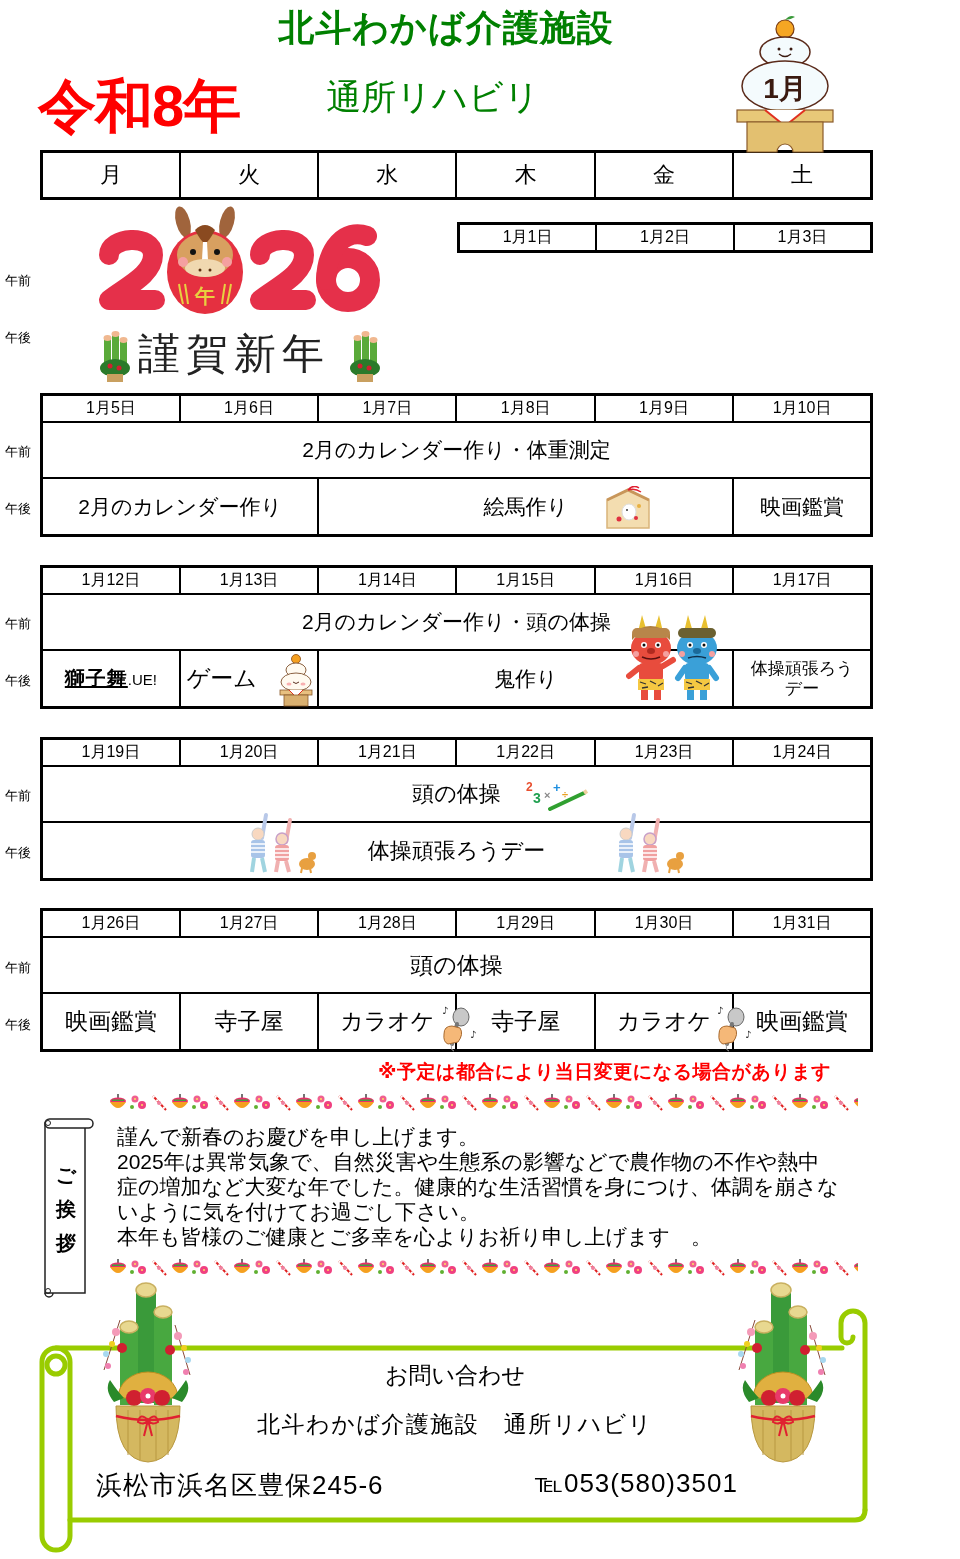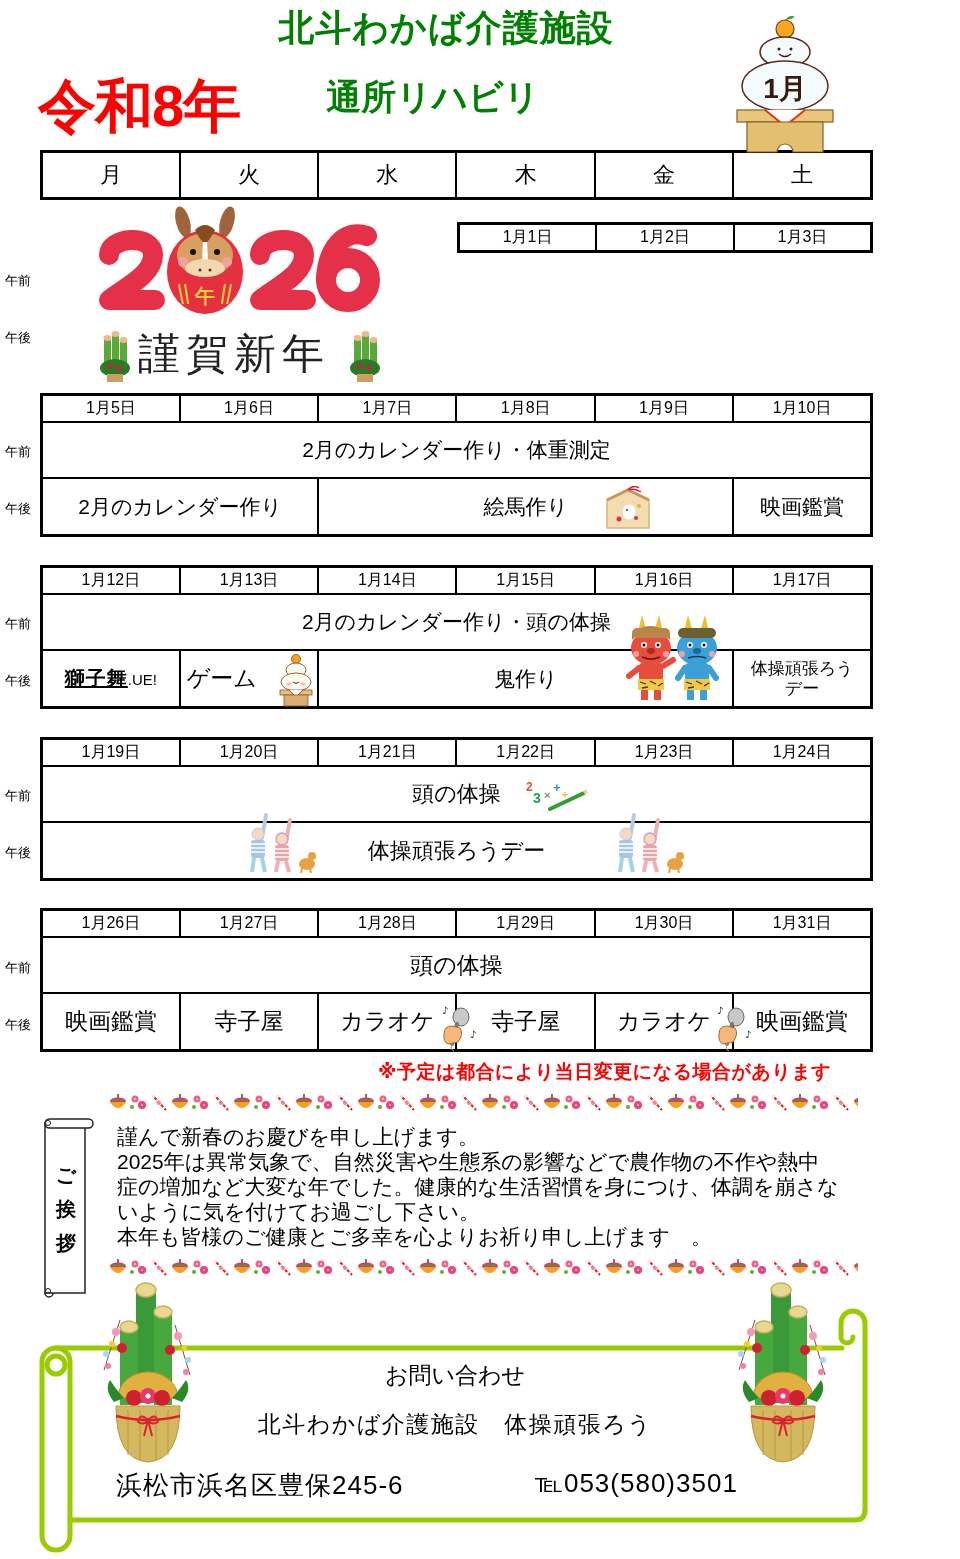--- a/index.html
+++ b/index.html
@@ -8,21 +8,21 @@
     background:#ffffff; color:#000;
     font-family:"Liberation Sans", "DejaVu Sans", sans-serif;
   }
   .abs { position:absolute; }
   .title {
     left:236px; top:4px; width:420px; text-align:center;
     font-size:36px; font-weight:bold; color:#008000; letter-spacing:1px; white-space:nowrap;
   }
   .service {
     left:283px; top:74px; width:300px; text-align:center;
-    font-size:35px; font-weight:bold; color:#008000; white-space:nowrap;
+    font-size:35px; font-weight:normal; color:#008000; white-space:nowrap;
   }
   .era {
     left:38px; top:68px; font-size:58px; font-weight:bold; color:#ff0000; white-space:nowrap; letter-spacing:-1px;
   }
   table.grid {
     position:absolute; border-collapse:collapse; table-layout:fixed;
     border:3px solid #000; background:#fff;
   }
   table.grid td {
     border:2px solid #000; text-align:center; vertical-align:middle;
@@ -50,21 +50,21 @@
   }
   .greet {
     left:117px; top:1124px; font-size:21px; line-height:25px; white-space:nowrap;
   }
   .greet div { height:25px; }
   .greet-title {
     left:50px; top:1158px; width:32px; text-align:center; font-size:20px; font-weight:bold; line-height:34px;
   }
   .contact-h { left:255px; top:1360px; width:400px; text-align:center; font-size:23px; white-space:nowrap; }
   .contact-n { left:205px; top:1409px; width:500px; text-align:center; font-size:23px; letter-spacing:1.5px; white-space:nowrap; }
-  .contact-a { left:116px; top:1468px; font-size:26px; letter-spacing:1px; white-space:nowrap;text-align:center; }
+  .contact-a { left:96px; top:1468px; font-size:26px; letter-spacing:1px; white-space:nowrap;text-align:center; }
   .contact-t { left:535px; top:1468px; font-size:26px; letter-spacing:1px; white-space:nowrap; }
   .kinga {
     left:138px; top:326px; font-size:42px; font-weight:normal; letter-spacing:6px; white-space:nowrap;
     font-family:"DejaVu Serif", serif; color:#222;
   }
   svg { display:block; }
 </style>
 </head>
 <body>
 
@@ -515,15 +515,15 @@
   <circle cx="48" cy="116" r="8" fill="#e83a6a"></circle>
   <circle cx="62" cy="118" r="8" fill="#d02030"></circle>
   <circle cx="48" cy="116" r="2.5" fill="#fff"></circle>
   <path d="M16,126 Q16,180 48,182 Q80,180 80,126 Z" fill="#d4b860" stroke="#b89840" stroke-width="1"></path>
   <path d="M28,130 L28,175 M40,130 L40,180 M56,130 L56,180 M68,130 L68,175" stroke="#b89840" stroke-width="1"></path>
   <path d="M16,136 Q48,144 80,136" stroke="#e02030" stroke-width="2.5" fill="none"></path>
   <path d="M48,140 Q40,132 38,142 Q44,146 48,140 Q56,132 58,142 Q52,146 48,140 L44,156 M48,140 L52,156" stroke="#e02030" stroke-width="2" fill="none"></path>
 </svg>
 
 <div class="abs contact-h">お問い合わせ</div>
-<div class="abs contact-n">北斗わかば介護施設　体操頑張ろう</div>
+<div class="abs contact-n">北斗わかば介護施設　通所リハビリ</div>
 <div class="abs contact-a">浜松市浜名区豊保245-6</div>
 <div class="abs contact-t">℡053(580)3501</div>
 
 </body></html>

